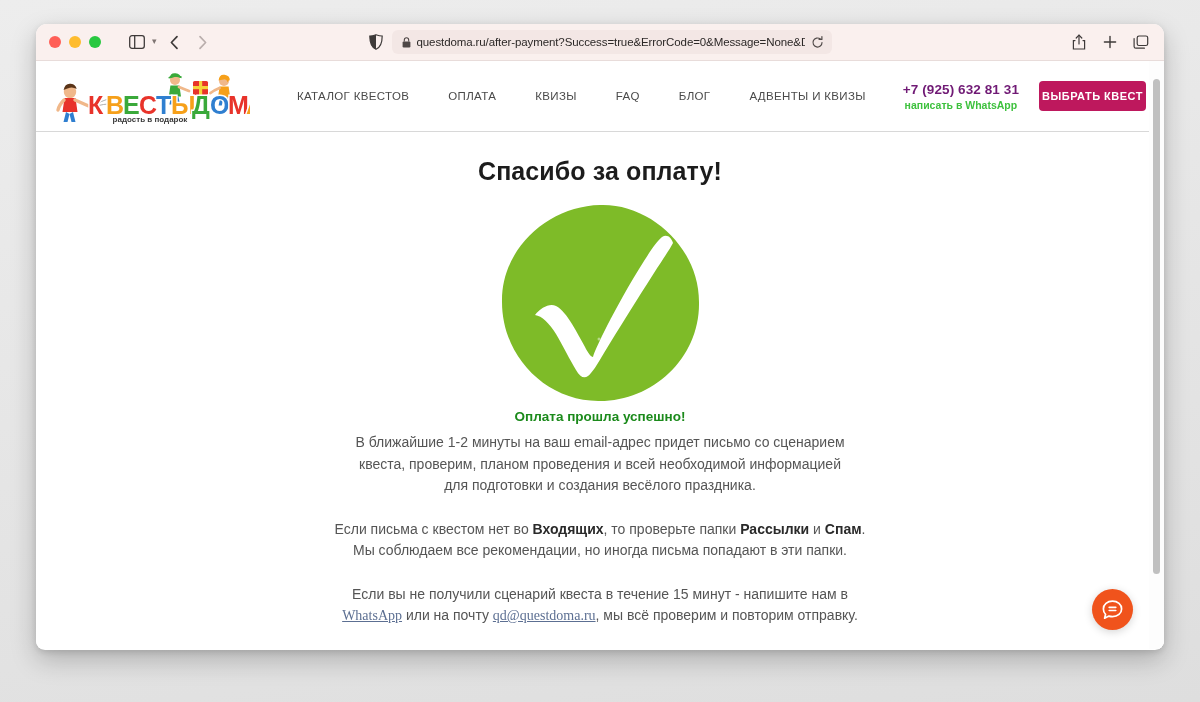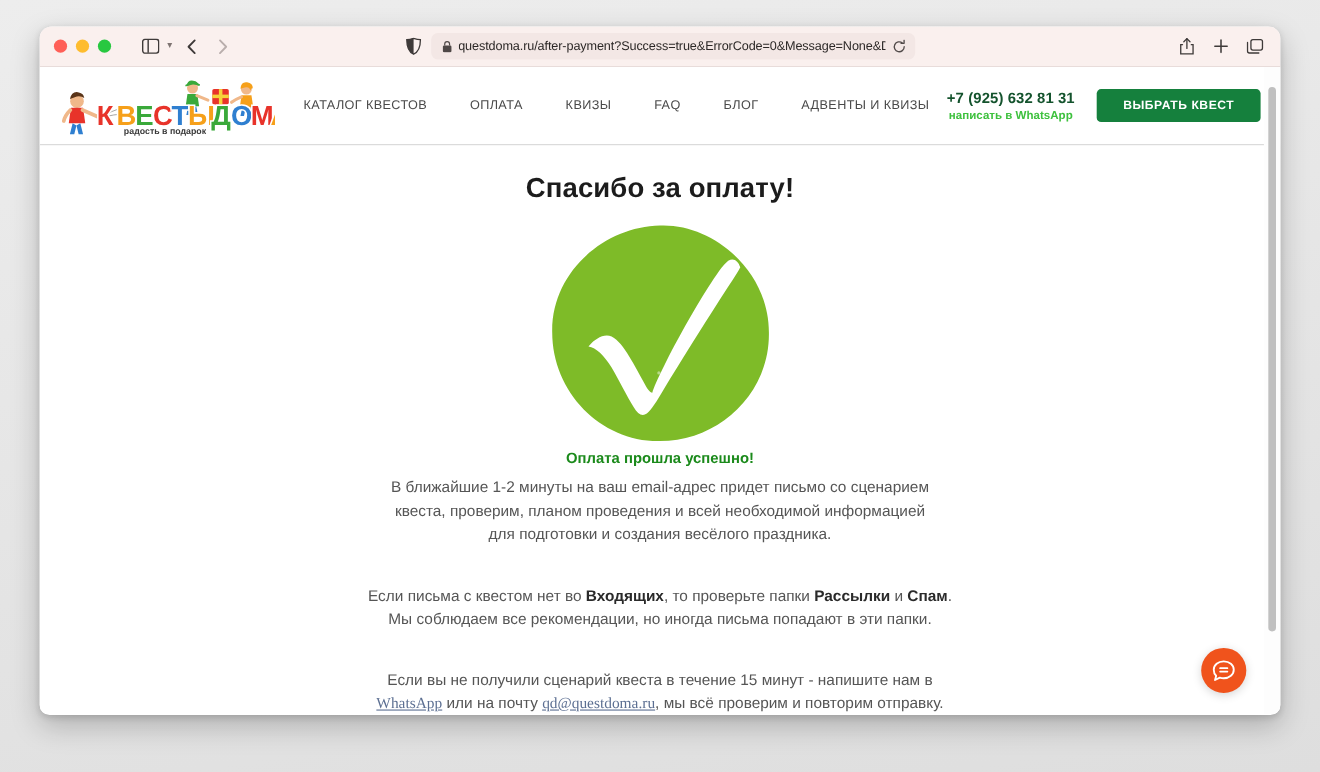--- a/index.html
+++ b/index.html
@@ -152,43 +152,43 @@
   .header-right {
     flex: 0 0 auto;
     display: flex;
     align-items: center;
     gap: 20px;
   }
   .contact-block { text-align: center; }
   .phone {
     font-size: 13.5px;
     font-weight: bold;
-    color: #14532d;
+    color: #701a75;
     white-space: nowrap;
     letter-spacing: 0.1px;
   }
   .wa-link {
     display: block;
     margin-top: 2px;
     font-size: 10.5px;
     font-weight: bold;
     color: #3ec13e;
     text-decoration: none;
     white-space: nowrap;
   }
   .cta-button {
-    background: #15803d;
+    background: #be185d;
     color: #ffffff;
     font-size: 11px;
     font-weight: bold;
     letter-spacing: 0.5px;
     border: none;
     border-radius: 4px;
     height: 30px;
-    padding: 0 24px;
+    padding: 0 3px;
     white-space: nowrap;
     cursor: pointer;
     font-family: "Liberation Sans", sans-serif;
   }
 
   
   .content {
     padding-top: 25px;
     text-align: center;
   }
@@ -213,21 +213,21 @@
     font-weight: bold;
     color: #1b8a1b;
   }
 
   .para {
     margin-top: 8px;
     font-size: 14px;
     line-height: 21.5px;
     color: #555555;
   }
-  .para.gap { margin-top: 34px; }
+  .para.gap { margin-top: 22px; }
   .para b { color: #2a2a2a; font-weight: bold; }
   .para a {
     color: #5c6f92;
     text-decoration: underline;
     font-family: Liberation Serif, serif;
   }
 
   
   .chat-widget {
     position: absolute;

